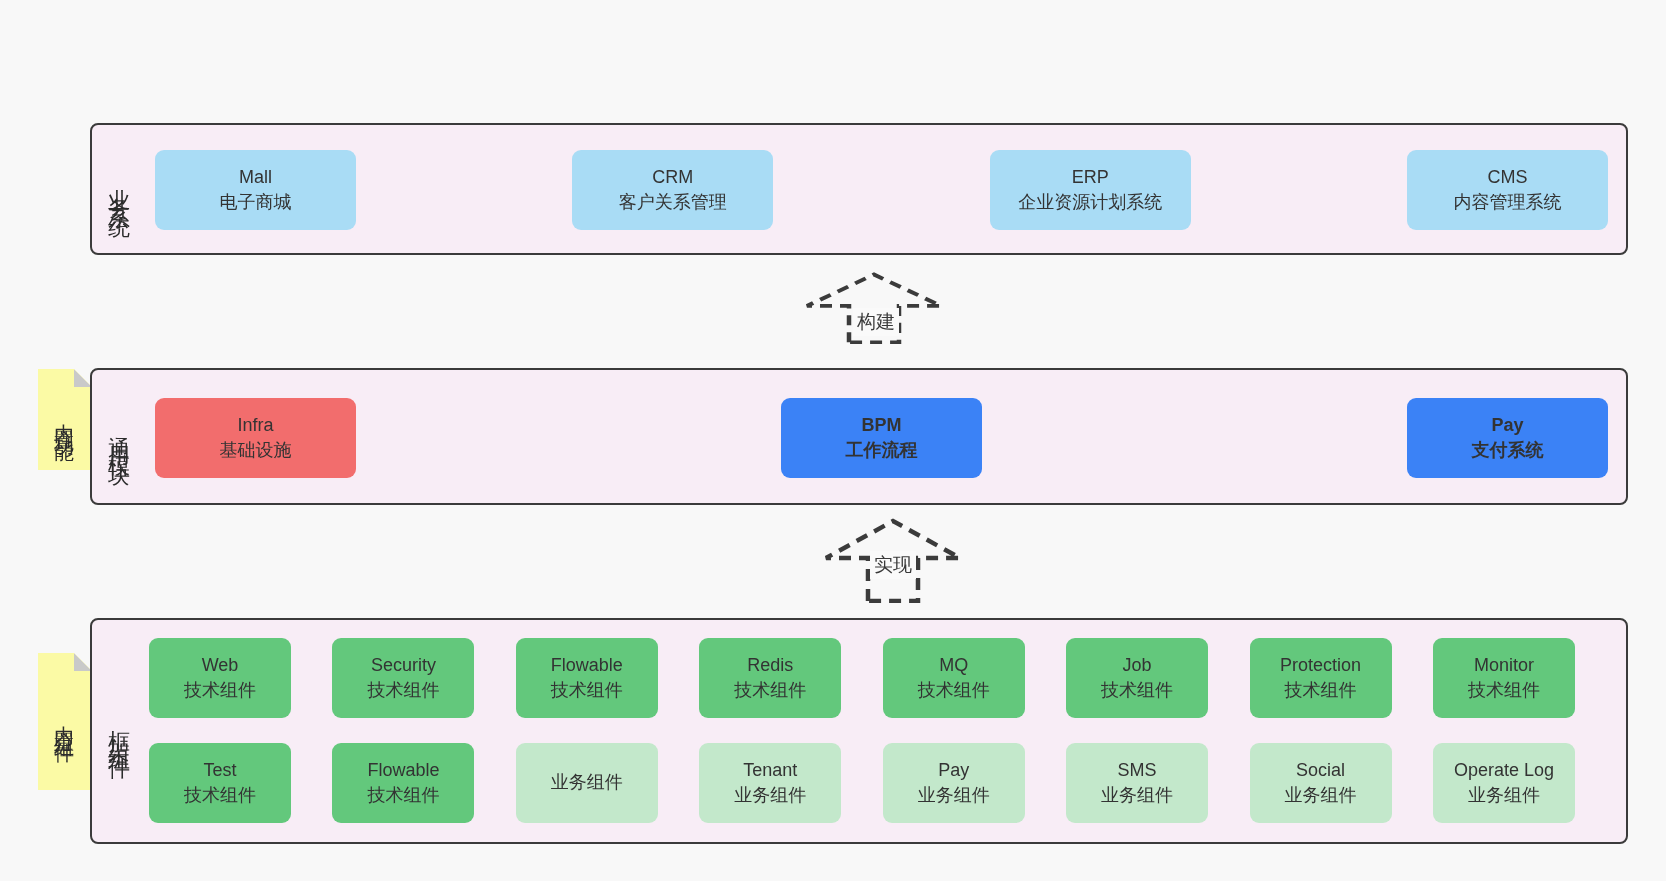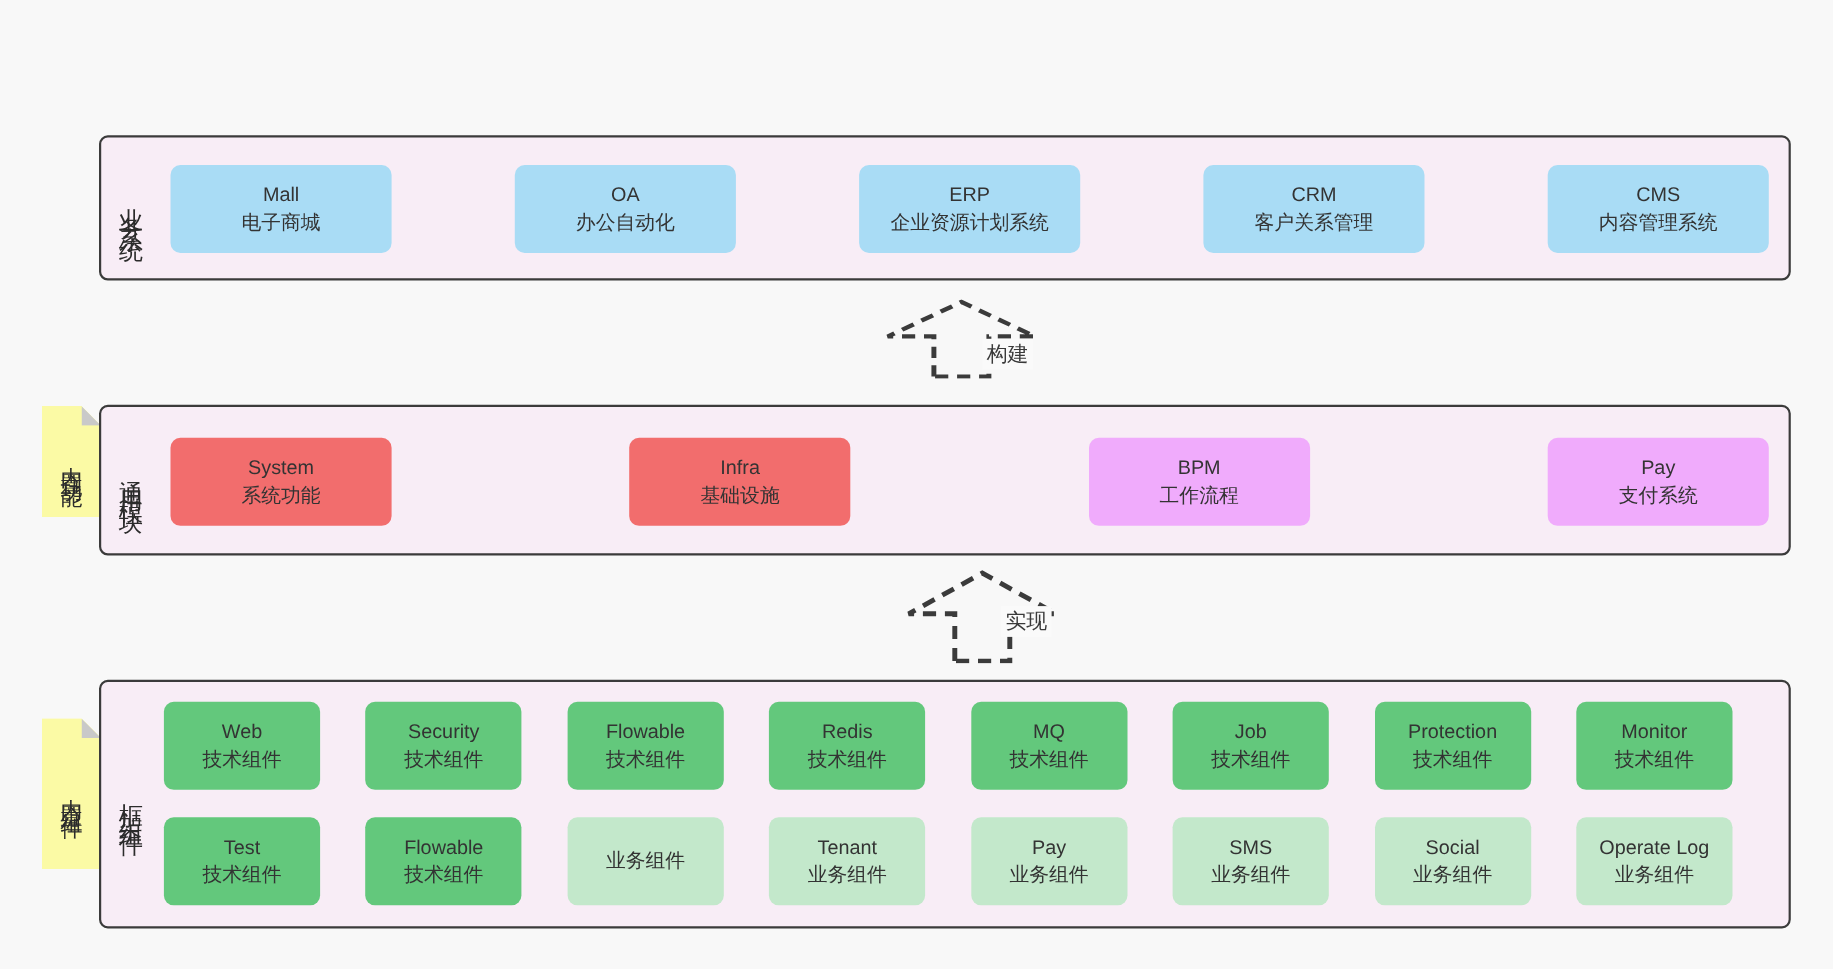--- a/index.html
+++ b/index.html
@@ -33,21 +33,21 @@
   .box{
     height:80px;border-radius:9px;
     display:flex;flex-direction:column;align-items:center;justify-content:center;
     text-align:center;font-size:18px;line-height:1.4;color:#333;
     padding:0 8px;box-sizing:border-box;overflow:hidden;
   }
   .row-6 .box{width:201px;}
   .row-8 .box{width:142px;}
   .box.blue{background:#a9dcf5;}
   .box.red{background:#f26d6d;}
-  .box.pink{background:#f0abfc;}
+  .box.pink{background:#3b82f6;font-weight:bold;}
   .box.green{background:#63c87c;}
   .box.light_green{background:#c3e8cb;}
   .note{
     position:absolute;left:38px;width:54px;background:#fbfaa5;
     display:flex;align-items:center;justify-content:center;
     writing-mode:vertical-rl;text-orientation:upright;
     font-size:20px;letter-spacing:6px;color:#2b2b2b;
     clip-path:polygon(0 0,calc(100% - 18px) 0,100% 18px,100% 100%,0 100%);
   }
   .note::after{
@@ -55,70 +55,62 @@
     background:#c9c9c9;clip-path:polygon(0 0,100% 100%,0 100%);
   }
   #note-modules{top:369px;height:101px;}
   #note-components{top:653px;height:137px;}
   .arrow{position:absolute;}
   #arrow-build{left:804px;top:272px;width:140px;height:72px;}
   #arrow-impl{left:823px;top:518px;width:140px;height:85px;}
   .arrow svg{width:100%;height:100%;display:block;}
   .arrow-label{
     position:absolute;transform:translate(-50%,-50%);
-    background:#fafafa;padding:1px 4px;font-size:19px;color:#3a3a3a;white-space:nowrap;margin-left:40px;
+    background:#fafafa;padding:1px 4px;font-size:19px;color:#3a3a3a;white-space:nowrap;
   }
   #arrow-label-build{left:876px;top:322px;}
   #arrow-label-impl{left:893px;top:565px;}
 </style>
 </head>
 <body>
 
 <section class="layer" id="layer-business">
   <div class="layer-label">业务系统</div>
   <div class="row row-6">
       <div class="box blue">
         <div class="box-title">Mall</div>
         <div class="box-subtitle">电子商城</div>
       </div>
       <div class="box blue">
-        <div class="box-title">OA</div>
-        <div class="box-subtitle">办公自动化</div>
+        <div class="box-title">CRM</div>
+        <div class="box-subtitle">客户关系管理</div>
       </div>
       <div class="box blue">
         <div class="box-title">ERP</div>
         <div class="box-subtitle">企业资源计划系统</div>
-      </div>
-      <div class="box blue">
-        <div class="box-title">CRM</div>
-        <div class="box-subtitle">客户关系管理</div>
       </div>
       <div class="box blue">
         <div class="box-title">CMS</div>
         <div class="box-subtitle">内容管理系统</div>
       </div>
     </div>
 </section>
 
 <div class="arrow" id="arrow-build">
   <svg viewBox="0 0 140 85" preserveAspectRatio="none">
     <path d="M45 83 L45 40 L3 40 L70 3 L137 40 L95 40 L95 83 Z" fill="none" stroke="#3b3b3b" stroke-width="4.5" stroke-dasharray="12 8"></path>
   </svg>
 </div>
 <div class="arrow-label" id="arrow-label-build">构建</div>
 
 <div class="note" id="note-modules">内置功能</div>
 <section class="layer" id="layer-modules">
   <div class="layer-label">通用模块</div>
   <div class="row row-6">
       <div class="box red">
-        <div class="box-title">System</div>
-        <div class="box-subtitle">系统功能</div>
-      </div>
-      <div class="box red">
         <div class="box-title">Infra</div>
         <div class="box-subtitle">基础设施</div>
       </div>
       <div class="box pink">
         <div class="box-title">BPM</div>
         <div class="box-subtitle">工作流程</div>
       </div>
       <div class="box pink">
         <div class="box-title">Pay</div>
         <div class="box-subtitle">支付系统</div>

